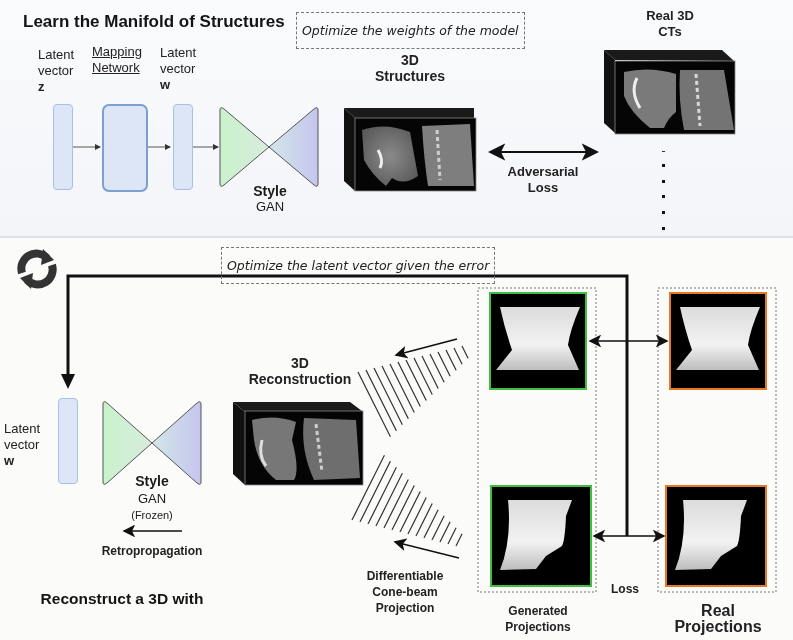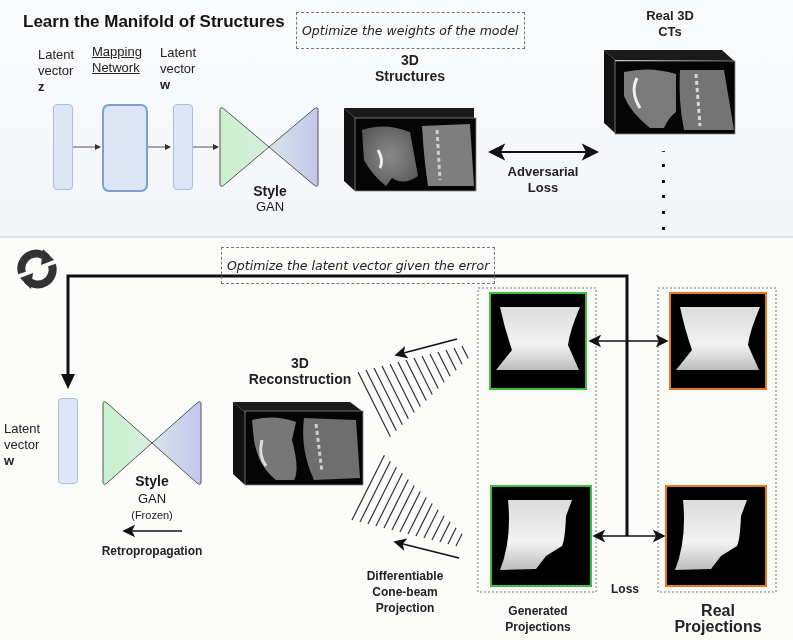--- a/index.html
+++ b/index.html
@@ -251,13 +251,14 @@
   <div>Generated</div>
     <div>Projections</div>
 </div>
 
 <div class="abs caption-bold" style="left:670px;top:603px;width:96px;font-size:16px;">
   <div>Real</div>
     <div>Projections</div>
 </div>
 
 <div class="abs big-title" style="left:22px;top:589px;width:200px;">
+  <div>Reconstruct a 3D with</div>
 </div>
 
 </body></html>

